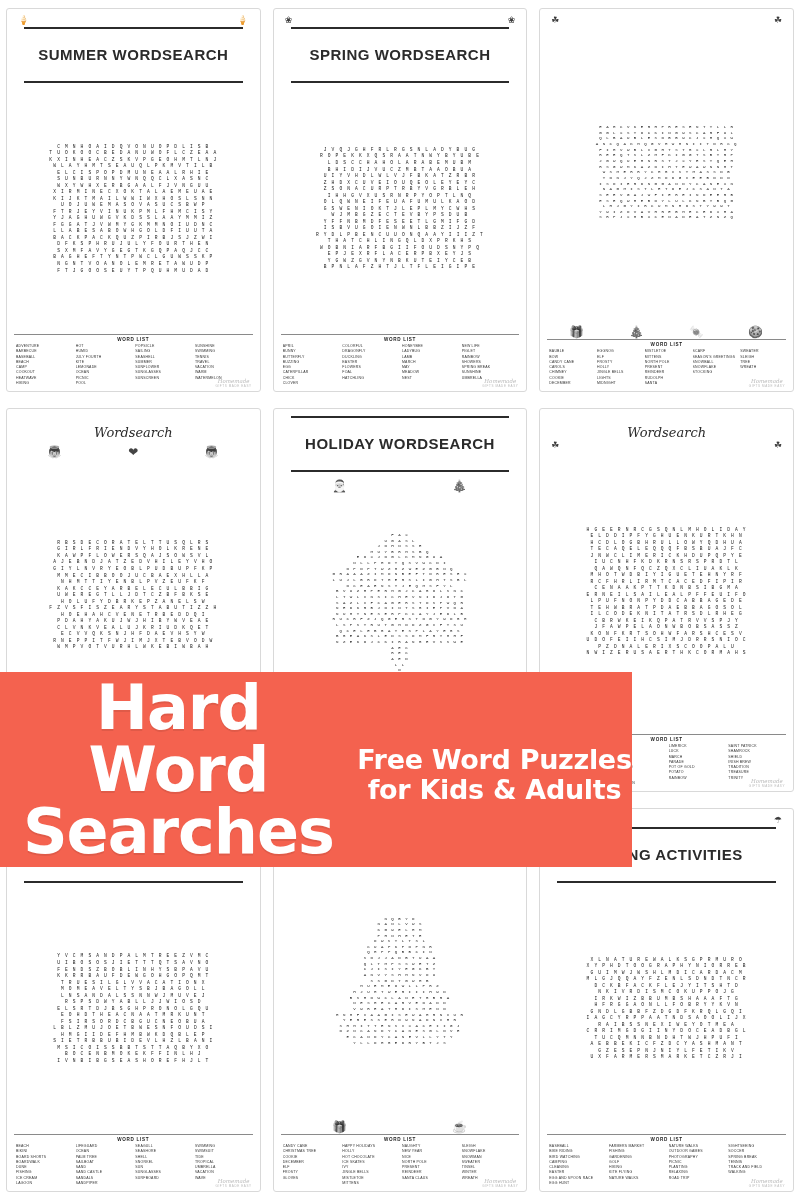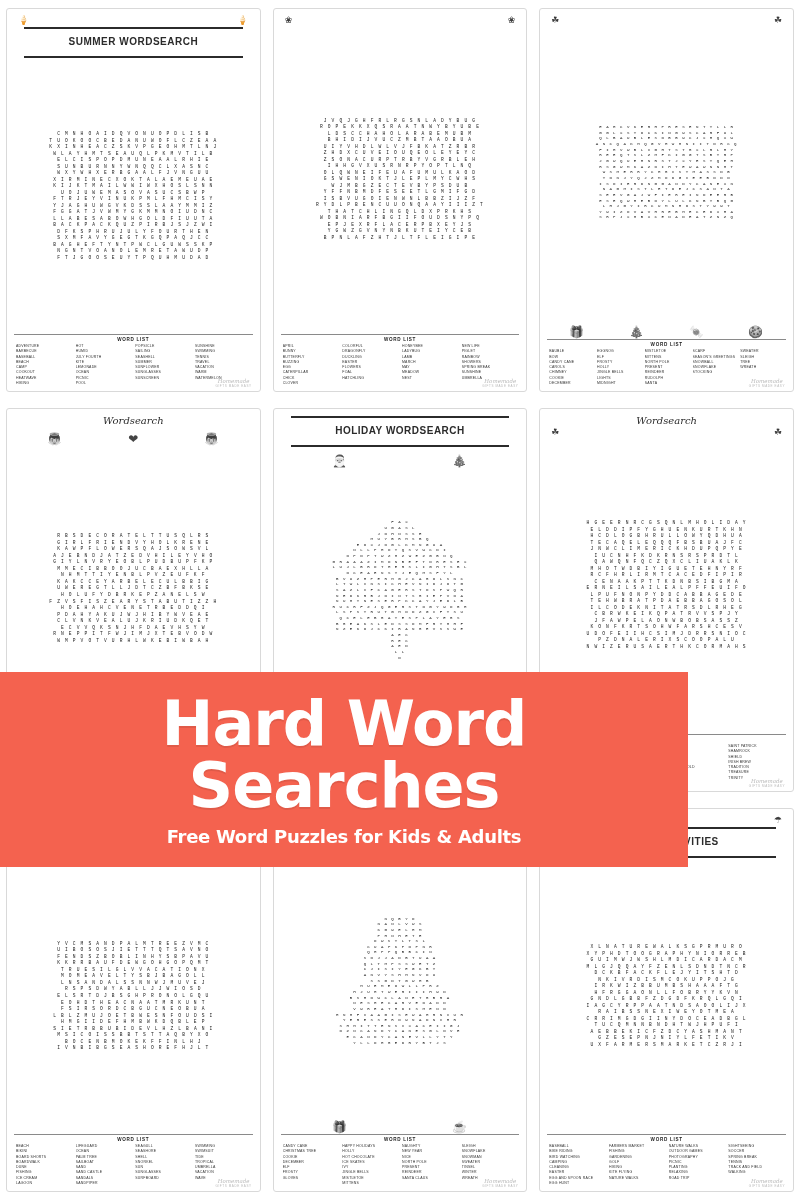--- a/index.html
+++ b/index.html
@@ -49,38 +49,38 @@
     text-align: center;
     font-weight: bold;
     letter-spacing: 0.5px;
     color: #2b2b2b;
     line-height: 1.05;
     text-transform: uppercase;
   }
   .title-band {
     border-top: 2px solid #2b2b2b;
     border-bottom: 2px solid #2b2b2b;
-    padding: 8px 2px;
+    padding: 18px 2px;
     margin: 1px 10px 2px 10px;
-    font-size: 10px;
+    font-size: 15px;
     text-align: center;
   }
   .title-plain {
     font-size: 9.5px;
     margin: 1px 4px 2px 4px;
     padding: 1px 0;
   }
   .title-script {
     font-family: "DejaVu Serif", serif;
     font-style: italic;
     text-transform: none;
-    font-size: 10px;
+    font-size: 13px;
     font-weight: normal;
     letter-spacing: 0;
-    margin-top: 1px;
+    margin-top: 11px;
   }
   .deco-row {
     display: flex;
     justify-content: space-between;
     align-items: center;
     font-size: 9px;
     line-height: 1;
     color: #3a3a3a;
     padding: 0 4px;
     height: 11px;
@@ -153,42 +153,41 @@
     font-size: 16px;
     line-height: 1;
     color: #444;
     filter: grayscale(100%);
   }
   .art.small { height: 18px; font-size: 12px; }
   
   .banner {
     position: absolute;
     left: 0;
-    width: 688px;
+    width: 632px;
     background: #f4624f;
     color: #ffffff;
     text-align: center;
     display: flex;
-    flex-direction: column;
     align-items: center;
     justify-content: center;
     z-index: 20;
   }
   .banner-title {
     font-family: "DejaVu Sans", sans-serif;
     font-weight: bold;
     font-size: 62px;
     line-height: 1;
     letter-spacing: -1px;
     text-shadow: 0 2px 0 rgba(0,0,0,0.08);
   }
   .banner-sub {
     font-family: "DejaVu Sans", sans-serif;
     font-weight: bold;
-    font-size: 18px;
+    font-size: 27px;
     line-height: 1.1;
     margin-top: 10px;
     letter-spacing: -0.3px;
   }
 </style>
 </head>
 <body>
 
 <div id="page">
 
@@ -273,20 +272,21 @@
       </div>
     </div>
 
     <div class="cell">
       <div class="sheet">
         <div class="deco-row">
           <span>❀</span>
           <span class="mid"></span>
           <span>❀</span>
         </div>
+        <div class="sheet-title title-band">SPRING WORDSEARCH</div>
         <div class="grid-area">
           <div class="letters">J V Q J G H F R L R G S N L A D Y B U G
 R O P E K K X Q S R A A T N W Y B Y U B E
 L D S C C H A H O L A R A B E M U B M
 B H I D I J V U C Z M B T A A O B U A
 U I Y V H D L W L V J F B K A T Z R B R
 Z H D X C U V E I O U Q E O L E Y E Y C
 Z S O N A C U R P T R B Y V G R B L E H
 I H H G V X U S R N R P Y O P T L N Q
 O L Q W N E I F E U A F U M U L K A O D

